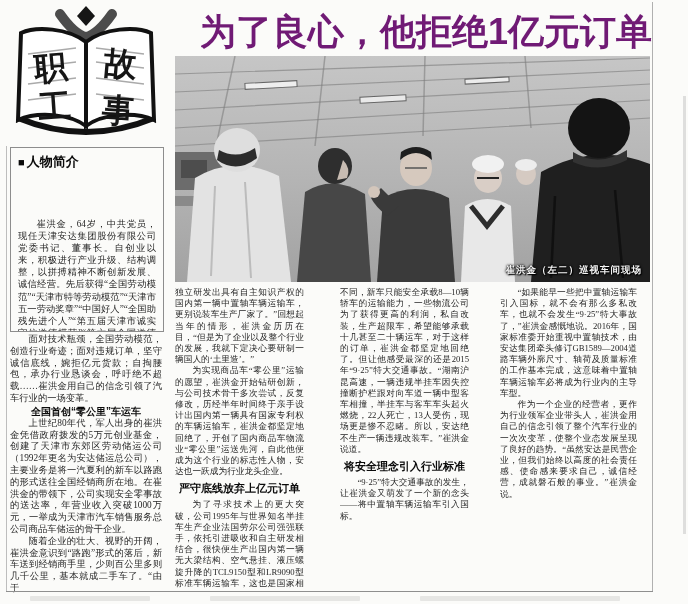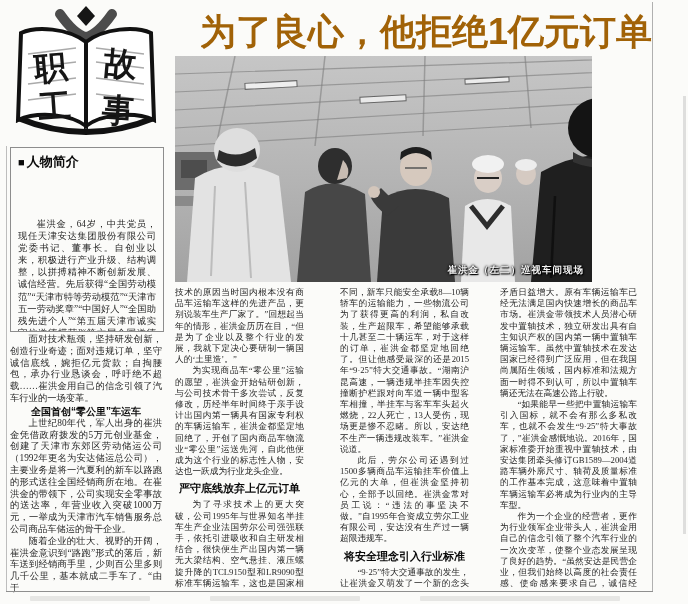--- a/index.html
+++ b/index.html
@@ -9,25 +9,25 @@
     font-family:"Liberation Serif", serif; color:#1c1c1c;
   }
   
   .logo-box{position:absolute; left:10px; top:6px; width:152px; height:136px;}
   .logo-box svg{width:100%; height:100%;}
   .logo-char{font-family:"Liberation Serif", serif; font-weight:bold; font-size:33px; fill:#161616;}
   
   .headline{
     position:absolute; left:168px; top:10px; width:516px; height:44px;
     font-family:"Liberation Sans", sans-serif; font-weight:900;
-    font-size:36px; line-height:44px; text-align:center; color:#a16207;
+    font-size:36px; line-height:44px; text-align:center; color:#701a75;
     letter-spacing:0px; white-space:nowrap;
   }
   
-  .photo{position:absolute; left:175px; top:56px; width:417px; height:226px; background:#b9b9b9; overflow:hidden;}
+  .photo{position:absolute; left:175px; top:56px; width:475px; height:226px; background:#b9b9b9; overflow:hidden;}
   .photo svg{display:block; width:475px; height:226px;}
   .photo-caption{
     position:absolute; right:8px; bottom:5px;
     font-family:"Liberation Sans", sans-serif; font-size:9.5px; font-weight:bold;
     color:#f5f5f5; text-shadow:0 0 2px #000, 0 0 3px #000, 1px 1px 1px #000;
     letter-spacing:1px;
   }
   
   .left-rule{position:absolute; left:6px; top:146px; width:1px; height:446px; background:#bdbdbd;}
   .profile-box{
@@ -155,44 +155,42 @@
   <div class="left-rule"></div>
 
   <div class="profile-box">
     <div class="profile-head">
       <span class="bullet">■</span><span>人物简介</span>
     </div>
     <div class="profile-body">崔洪金，64岁，中共党员，现任天津安达集团股份有限公司党委书记、董事长。自创业以来，积极进行产业升级、结构调整，以拼搏精神不断创新发展、诚信经营。先后获得“全国劳动模范”“天津市特等劳动模范”“天津市五一劳动奖章”“中国好人”“全国助残先进个人”“第五届天津市诚实守信道德模范”“第六届全国道德模范提名奖”等荣誉称号。</div>
   </div>
 
   <div class="left-col">
-    <p class="ind">面对技术瓶颈，坚持研发创新，创造行业奇迹；面对违规订单，坚守诚信底线，婉拒亿元货款；自掏腰包，承办行业恳谈会，呼吁绝不超载……崔洪金用自己的信念引领了汽车行业的一场变革。</p>
+    <p class="ind">面对技术瓶颈，全国劳动模范，创造行业奇迹；面对违规订单，坚守诚信底线，婉拒亿元货款；自掏腰包，承办行业恳谈会，呼吁绝不超载……崔洪金用自己的信念引领了汽车行业的一场变革。</p>
     <p class="subhead">全国首创“零公里”车运车</p>
     <p class="ind">上世纪80年代，军人出身的崔洪金凭借政府拨发的5万元创业基金，创建了天津市东郊区劳动储运公司（1992年更名为安达储运总公司），主要业务是将一汽夏利的新车以路跑的形式送往全国经销商所在地。在崔洪金的带领下，公司实现安全零事故的送达率，年营业收入突破1000万元，一举成为天津市汽车销售服务总公司商品车储运的骨干企业。</p>
     <p class="ind">随着企业的壮大、视野的开阔，崔洪金意识到“路跑”形式的落后，新车送到经销商手里，少则百公里多则几千公里，基本就成二手车了。“由于</p>
   </div>
 
   <div class="col col2">
-    <p>技术的原因当时国内根本没有商品车运输车这样的先进产品，更别说装车生产厂家了。”回想起当年的情形，崔洪金历历在目，“但是为了企业以及整个行业的发展，我就下定决心要研制一辆国人的‘土里造’。”</p>
+    <p>独立研发出具有自主知识产权的国内第一辆中置轴车辆运输车，更别说装车生产厂家了。”回想起当年的情形，崔洪金历历在目，“但是为了企业以及整个行业的发展，我就下定决心要研制一辆国人的‘土里造’。”</p>
     <p class="ind">为实现商品车“零公里”运输的愿望，崔洪金开始钻研创新，与公司技术骨干多次尝试，反复修改，历经半年时间终于亲手设计出国内第一辆具有国家专利权的车辆运输车，崔洪金都坚定地回绝了，开创了国内商品车物流业“零公里”运送先河，自此他便成为这个行业的标志性人物，安达也一跃成为行业龙头企业。</p>
     <p class="subhead">严守底线放弃上亿元订单</p>
     <p class="ind">为了寻求技术上的更大突破，公司1995年与世界知名半挂车生产企业法国劳尔公司强强联手，依托引进吸收和自主研发相结合，很快便生产出国内第一辆无大梁结构、空气悬挂、液压螺旋升降的TCL9150型和LR9090型标准车辆运输车，这也是国家相关部门承认的最安全车型之一。</p>
 
   </div>
 
   <div class="col col3">
     <p>不同，新车只能安全承载8—10辆轿车的运输能力，一些物流公司为了获得更高的利润，私自改装，生产超限车，希望能够承载十几甚至二十辆运车，对于这样的订单，崔洪金都坚定地回绝了。但让他感受最深的还是2015年“9·25”特大交通事故。“湖南沪昆高速，一辆违规半挂车因失控撞断护栏跟对向车道一辆中型客车相撞，半挂车与客车车头起火燃烧，22人死亡，13人受伤，现场更是惨不忍睹。所以，安达绝不生产一辆违规改装车。”崔洪金说道。</p>
-    <p class="ind">此后，劳尔公司还遇到过1500多辆商品车运输挂车价值上亿元的大单，但崔洪金坚持初心，全部予以回绝。崔洪金常对员工说：“违法的事坚决不做。”自1995年合资成立劳尔工业有限公司，安达没有生产过一辆超限违规车。</p>
     <p class="subhead">将安全理念引入行业标准</p>
     <p class="ind">“9·25”特大交通事故的发生，让崔洪金又萌发了一个新的念头——将中置轴车辆运输车引入国标。</p>
 
   </div>
 
   <div class="col col4">
-    <p>矛盾日益增大。原有车辆运输车已经无法满足国内快速增长的商品车市场。崔洪金带领技术人员潜心研发中置轴技术，独立研发出具有自主知识产权的国内第一辆中置轴车辆运输车。虽然中置轴技术在发达国家已经得到广泛应用，但在我国尚属陌生领域，国内标准和法规方面一时得不到认可，所以中置轴车辆还无法在高速公路上行驶。</p>
     <p class="ind">“如果能早一些把中置轴运输车引入国标，就不会有那么多私改车，也就不会发生“9·25”特大事故了，”崔洪金感慨地说。2016年，国家标准委开始重视中置轴技术，由安达集团牵头修订GB1589—2004道路车辆外廓尺寸、轴荷及质量标准的工作基本完成，这意味着中置轴车辆运输车必将成为行业内的主导车型。</p>
     <p class="ind"><span>作为一个企业的经营者，更作为行业领军企业带头人，崔洪金用自己的信念引领了整个汽车行业的一次次变革，使整个业态发展呈现了良好的趋势。“虽然安达是民营企业，但我们始终以高度的社会责任感、使命感来要求自己，诚信经营，成就磐石般的事业。”崔洪金说。</span>　</p>
   </div>
 
   <div class="right-rule"></div>
   <div class="bottom-rule"></div>
   <div class="edge-smudge"></div>
   <div class="ghost g1"></div>
   <div class="ghost g2"></div>
   <div class="ghost g3"></div>

